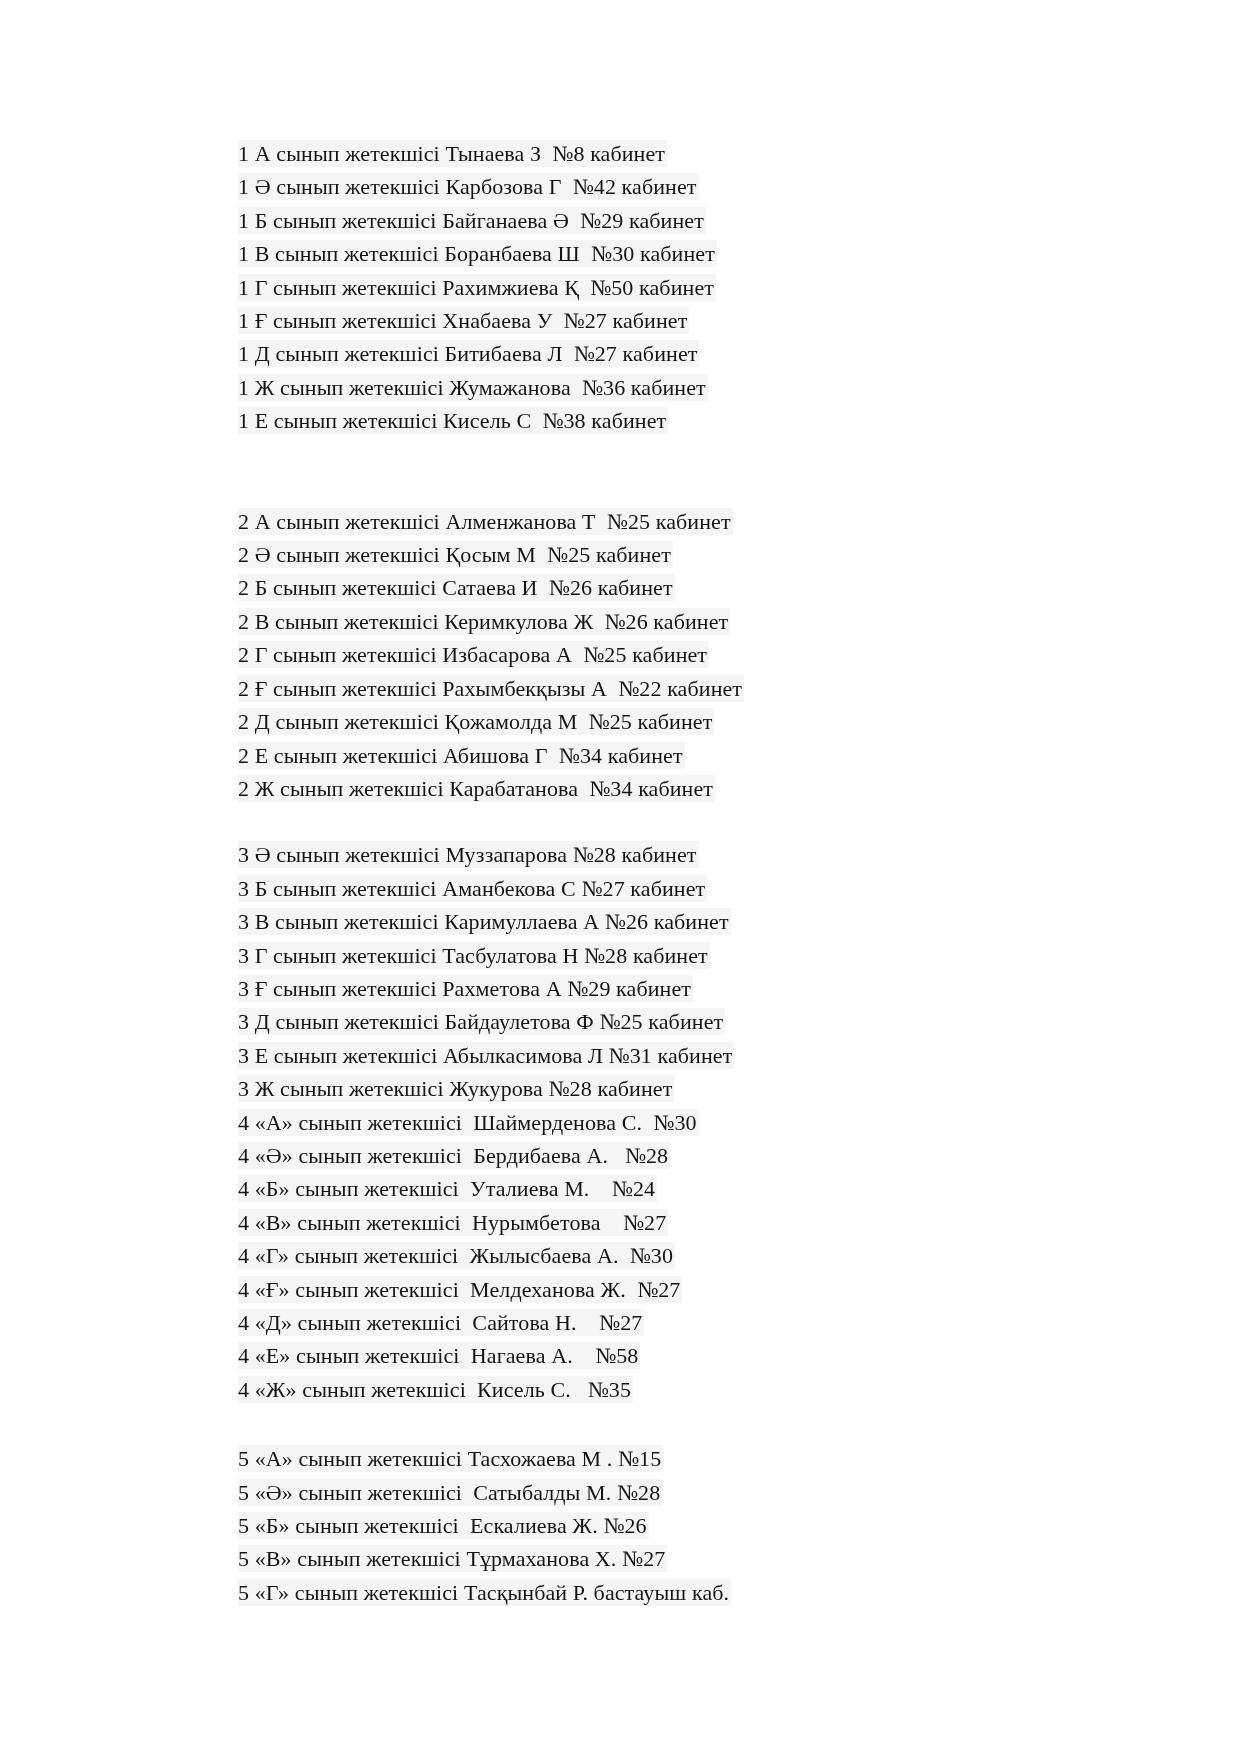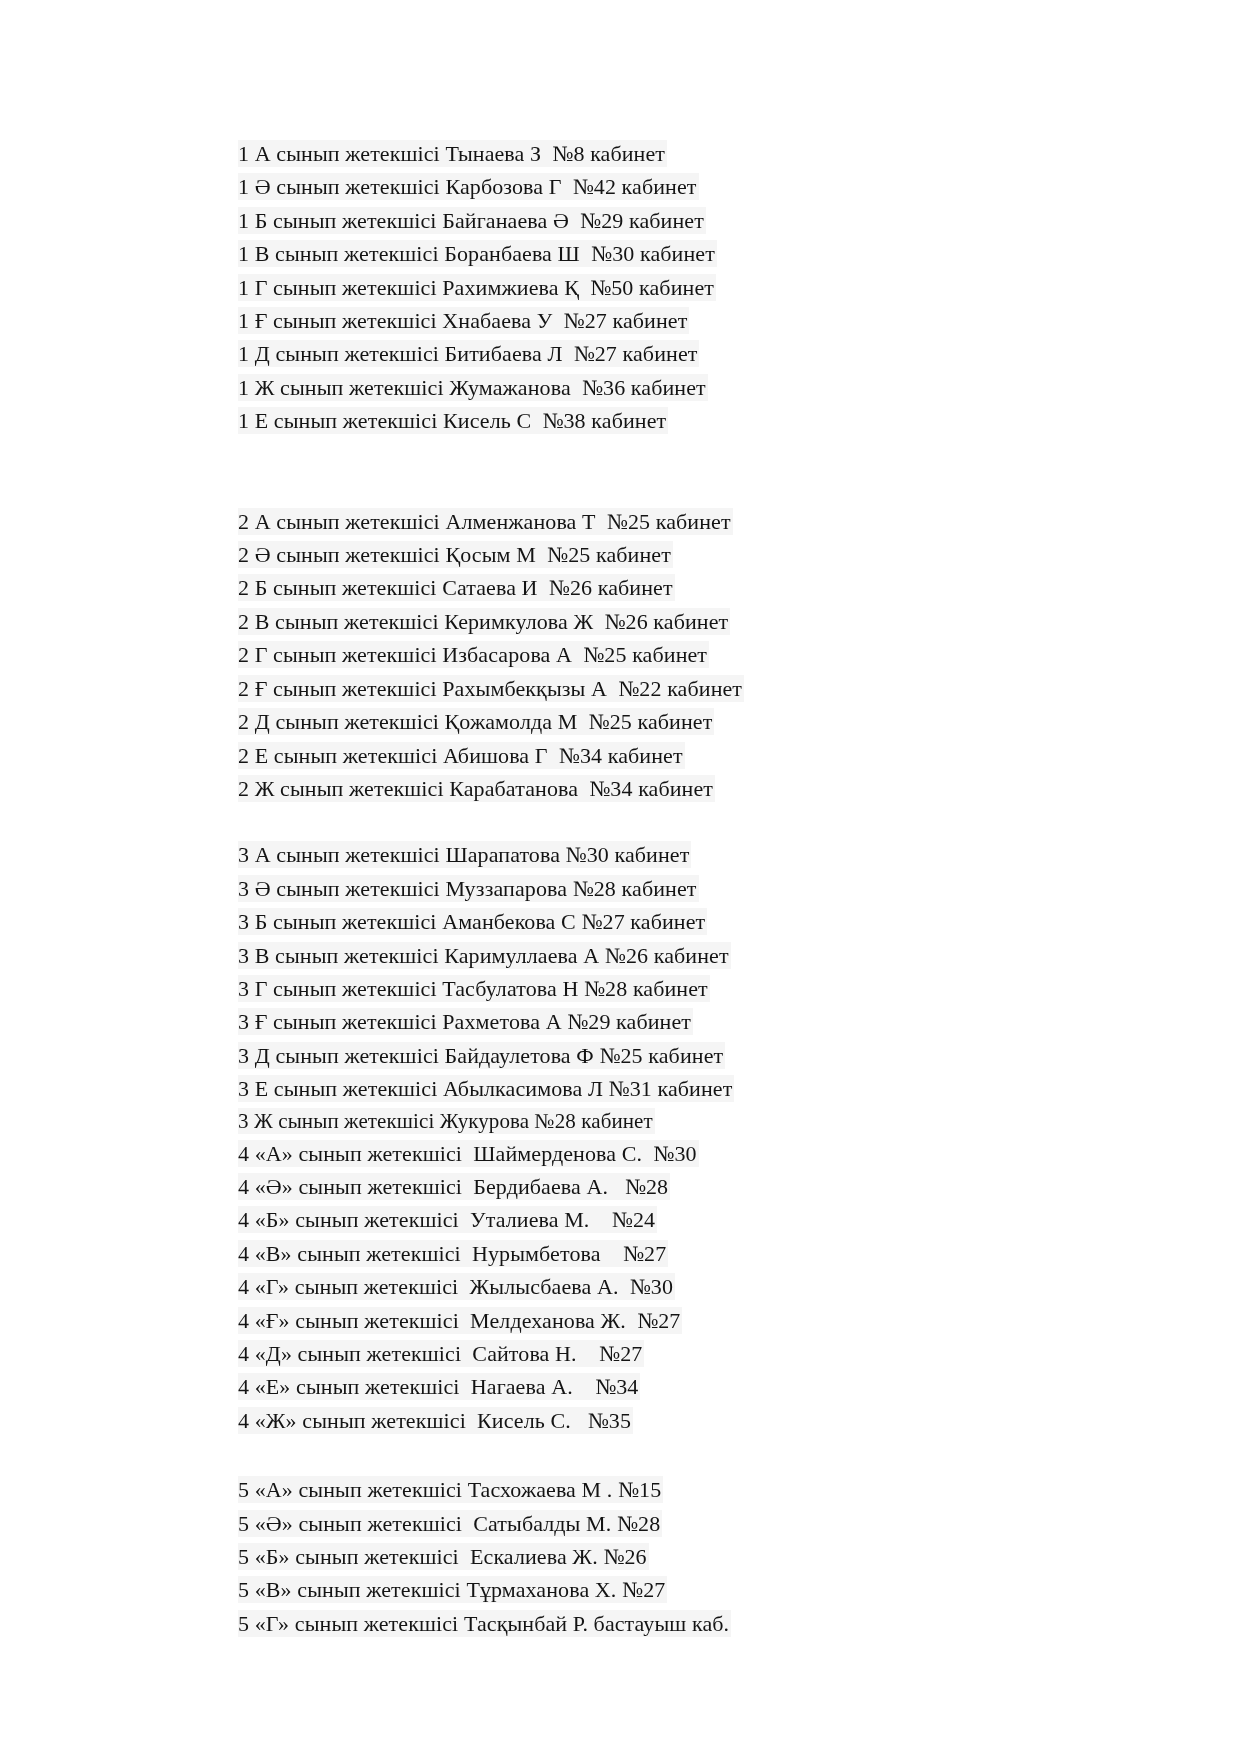--- a/index.html
+++ b/index.html
@@ -75,39 +75,38 @@
         <div class="line"><span class="line-text">2 Ә сынып жетекшісі Қосым М  №25 кабинет</span></div>
         <div class="line"><span class="line-text">2 Б сынып жетекшісі Сатаева И  №26 кабинет</span></div>
         <div class="line"><span class="line-text">2 В сынып жетекшісі Керимкулова Ж  №26 кабинет</span></div>
         <div class="line"><span class="line-text">2 Г сынып жетекшісі Избасарова А  №25 кабинет</span></div>
         <div class="line"><span class="line-text">2 Ғ сынып жетекшісі Рахымбекқызы А  №22 кабинет</span></div>
         <div class="line"><span class="line-text">2 Д сынып жетекшісі Қожамолда М  №25 кабинет</span></div>
         <div class="line"><span class="line-text">2 Е сынып жетекшісі Абишова Г  №34 кабинет</span></div>
         <div class="line"><span class="line-text">2 Ж сынып жетекшісі Карабатанова  №34 кабинет</span></div>
       </div>
       <div class="section section-3">
-        <div class="line"><span class="line-text">3 А сынып жетекшісі Шарапатова №30 кабинет</span></div>
         <div class="line"><span class="line-text">3 Ә сынып жетекшісі Муззапарова №28 кабинет</span></div>
         <div class="line"><span class="line-text">3 Б сынып жетекшісі Аманбекова С №27 кабинет</span></div>
         <div class="line"><span class="line-text">3 В сынып жетекшісі Каримуллаева А №26 кабинет</span></div>
         <div class="line"><span class="line-text">3 Г сынып жетекшісі Тасбулатова Н №28 кабинет</span></div>
         <div class="line"><span class="line-text">3 Ғ сынып жетекшісі Рахметова А №29 кабинет</span></div>
         <div class="line"><span class="line-text">3 Д сынып жетекшісі Байдаулетова Ф №25 кабинет</span></div>
         <div class="line"><span class="line-text">3 Е сынып жетекшісі Абылкасимова Л №31 кабинет</span></div>
         <div class="line"><span class="line-text">3 Ж сынып жетекшісі Жукурова №28 кабинет</span></div>
       </div>
       <div class="section section-4">
         <div class="line"><span class="line-text">4 «А» сынып жетекшісі  Шаймерденова С.  №30</span></div>
         <div class="line"><span class="line-text">4 «Ә» сынып жетекшісі  Бердибаева А.   №28</span></div>
         <div class="line"><span class="line-text">4 «Б» сынып жетекшісі  Уталиева М.    №24</span></div>
         <div class="line"><span class="line-text">4 «В» сынып жетекшісі  Нурымбетова    №27</span></div>
         <div class="line"><span class="line-text">4 «Г» сынып жетекшісі  Жылысбаева А.  №30</span></div>
         <div class="line"><span class="line-text">4 «Ғ» сынып жетекшісі  Мелдеханова Ж.  №27</span></div>
         <div class="line"><span class="line-text">4 «Д» сынып жетекшісі  Сайтова Н.    №27</span></div>
-        <div class="line"><span class="line-text">4 «Е» сынып жетекшісі  Нагаева А.    №34</span></div>
+        <div class="line"><span class="line-text">4 «Е» сынып жетекшісі  Нагаева А.    №58</span></div>
         <div class="line"><span class="line-text">4 «Ж» сынып жетекшісі  Кисель С.   №35</span></div>
       </div>
       <div class="section section-5">
         <div class="line"><span class="line-text">5 «А» сынып жетекшісі Тасхожаева М . №15</span></div>
         <div class="line"><span class="line-text">5 «Ә» сынып жетекшісі  Сатыбалды М. №28</span></div>
         <div class="line"><span class="line-text">5 «Б» сынып жетекшісі  Ескалиева Ж. №26</span></div>
         <div class="line"><span class="line-text">5 «В» сынып жетекшісі Тұрмаханова Х. №27</span></div>
         <div class="line"><span class="line-text">5 «Г» сынып жетекшісі Тасқынбай Р. бастауыш каб.</span></div>
       </div>
     </div>

